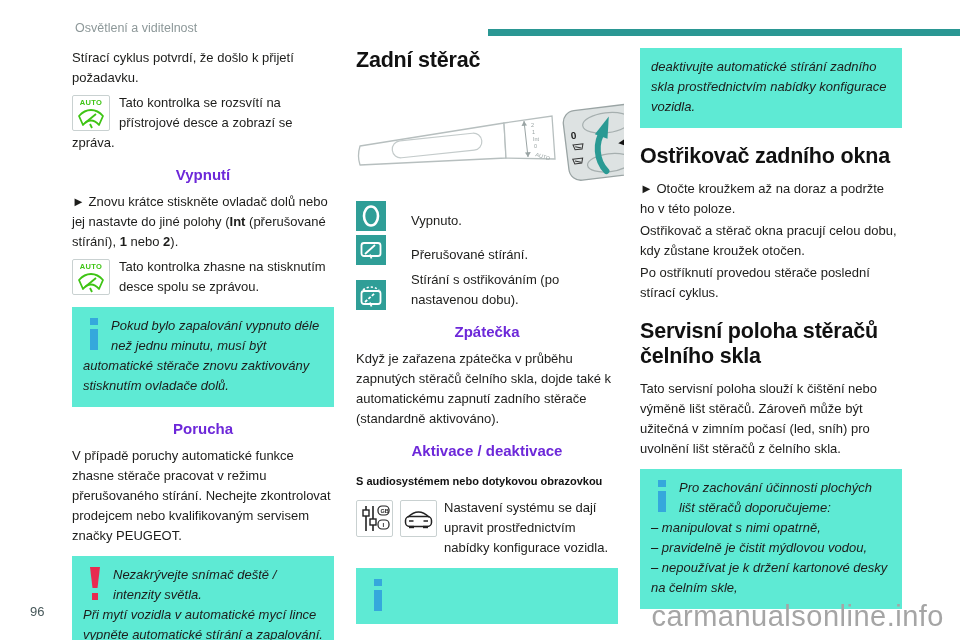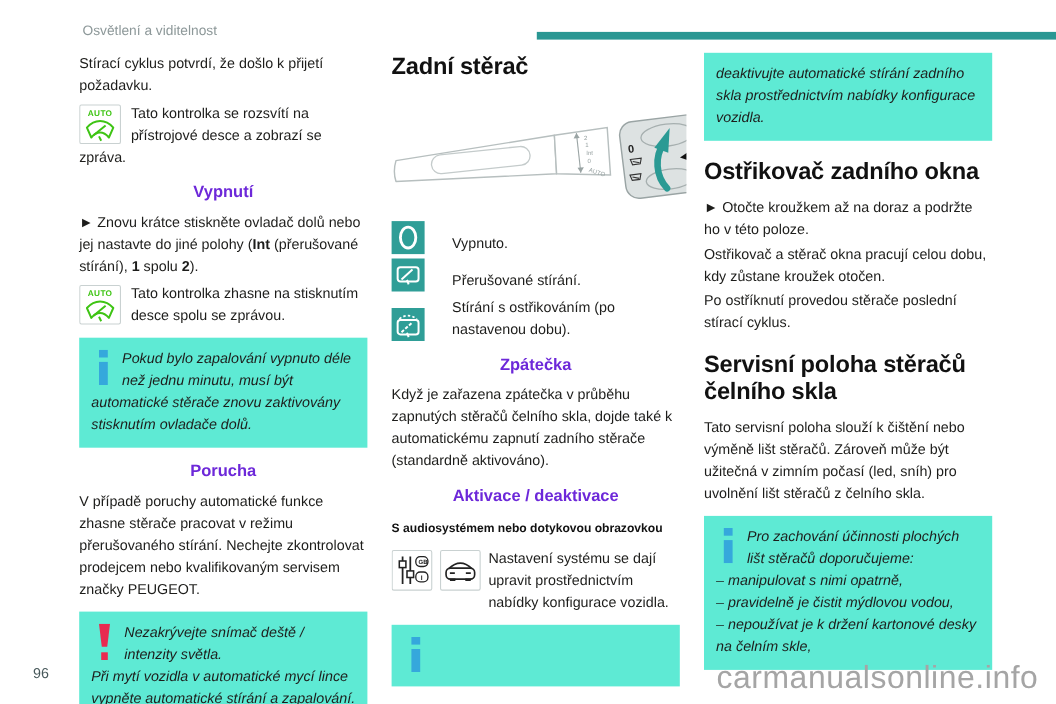--- a/index.html
+++ b/index.html
@@ -71,21 +71,21 @@
         <svg width="30" height="22" viewBox="0 0 30 22">
           <path d="M3,9 C10,1 20,1 27,9 L23,18 C18,12 12,12 7,18 Z" fill="none" stroke="#3ec414" stroke-width="1.8" stroke-linejoin="round"></path>
           <path d="M9,16 L20,7" stroke="#3ec414" stroke-width="1.8"></path>
           <path d="M14,17 l2,4" stroke="#3ec414" stroke-width="1.8"></path>
         </svg>
       </span>
       <div>Tato kontrolka se rozsvítí na přístrojové desce a zobrazí se zpráva.</div>
     </div>
 
     <h3 class="sub">Vypnutí</h3>
-    <p><span>► Znovu krátce stiskněte ovladač dolů nebo jej nastavte do jiné polohy (</span><b>Int</b><span> (přerušované stírání), </span><b>1</b><span> spolu </span><b>2</b><span>).</span></p>
+    <p><span>► Znovu krátce stiskněte ovladač dolů nebo jej nastavte do jiné polohy (</span><b>Int</b><span> (přerušované stírání), </span><b>1</b><span> nebo </span><b>2</b><span>).</span></p>
 
     <div class="icon-row">
       <span class="boxicon">
         <span class="auto-label">AUTO</span>
         <svg width="30" height="22" viewBox="0 0 30 22">
           <path d="M3,9 C10,1 20,1 27,9 L23,18 C18,12 12,12 7,18 Z" fill="none" stroke="#3ec414" stroke-width="1.8" stroke-linejoin="round"></path>
           <path d="M9,16 L20,7" stroke="#3ec414" stroke-width="1.8"></path>
           <path d="M14,17 l2,4" stroke="#3ec414" stroke-width="1.8"></path>
         </svg>
       </span>

